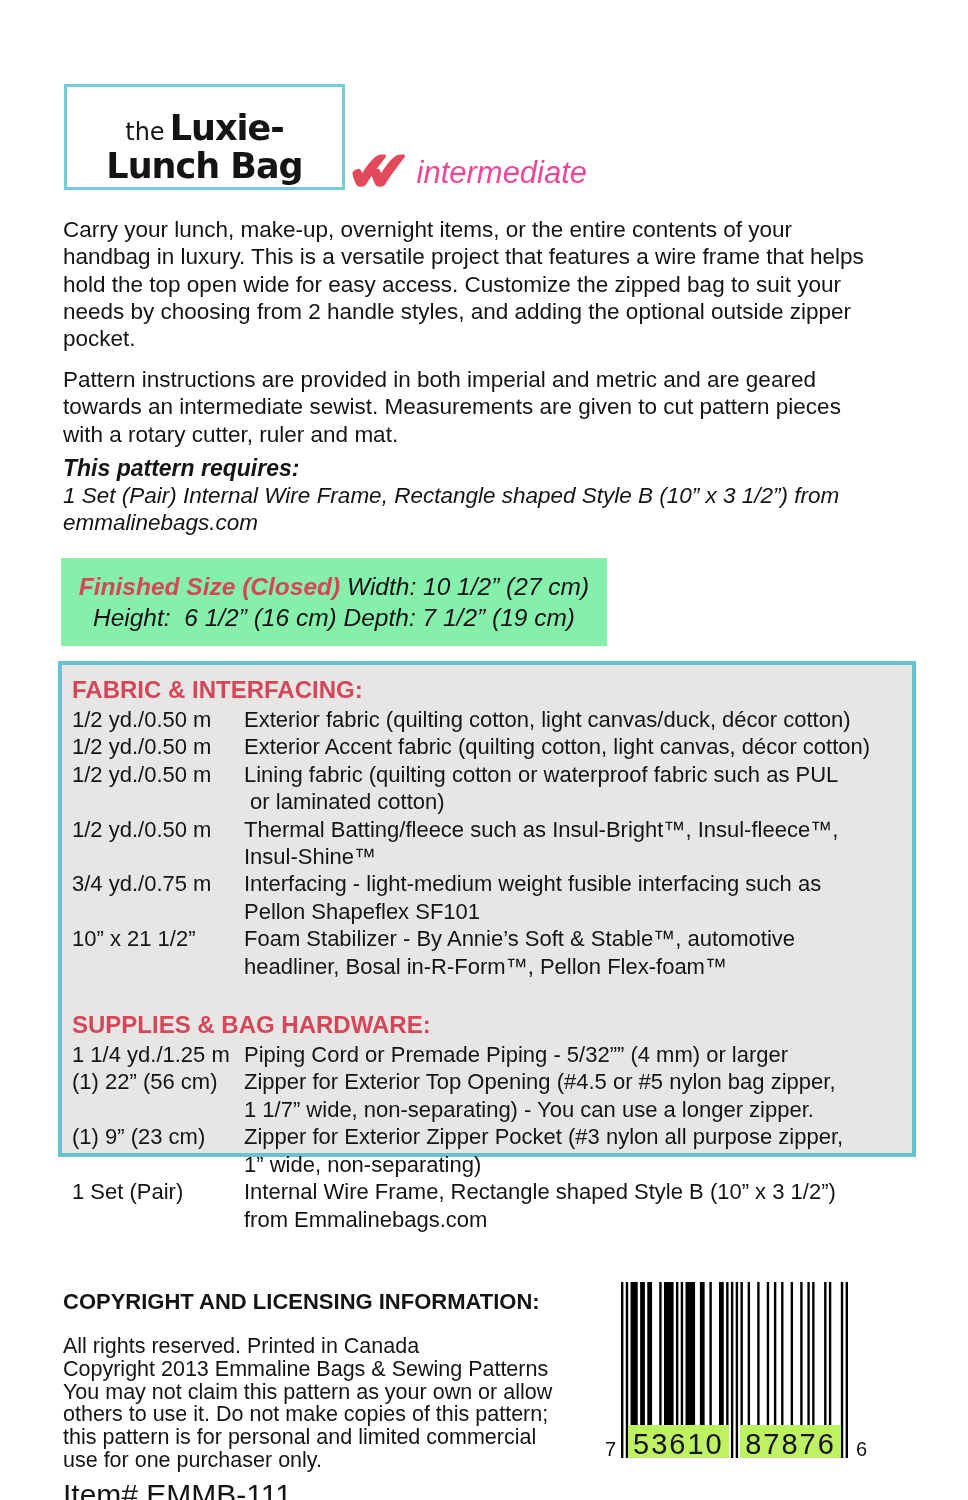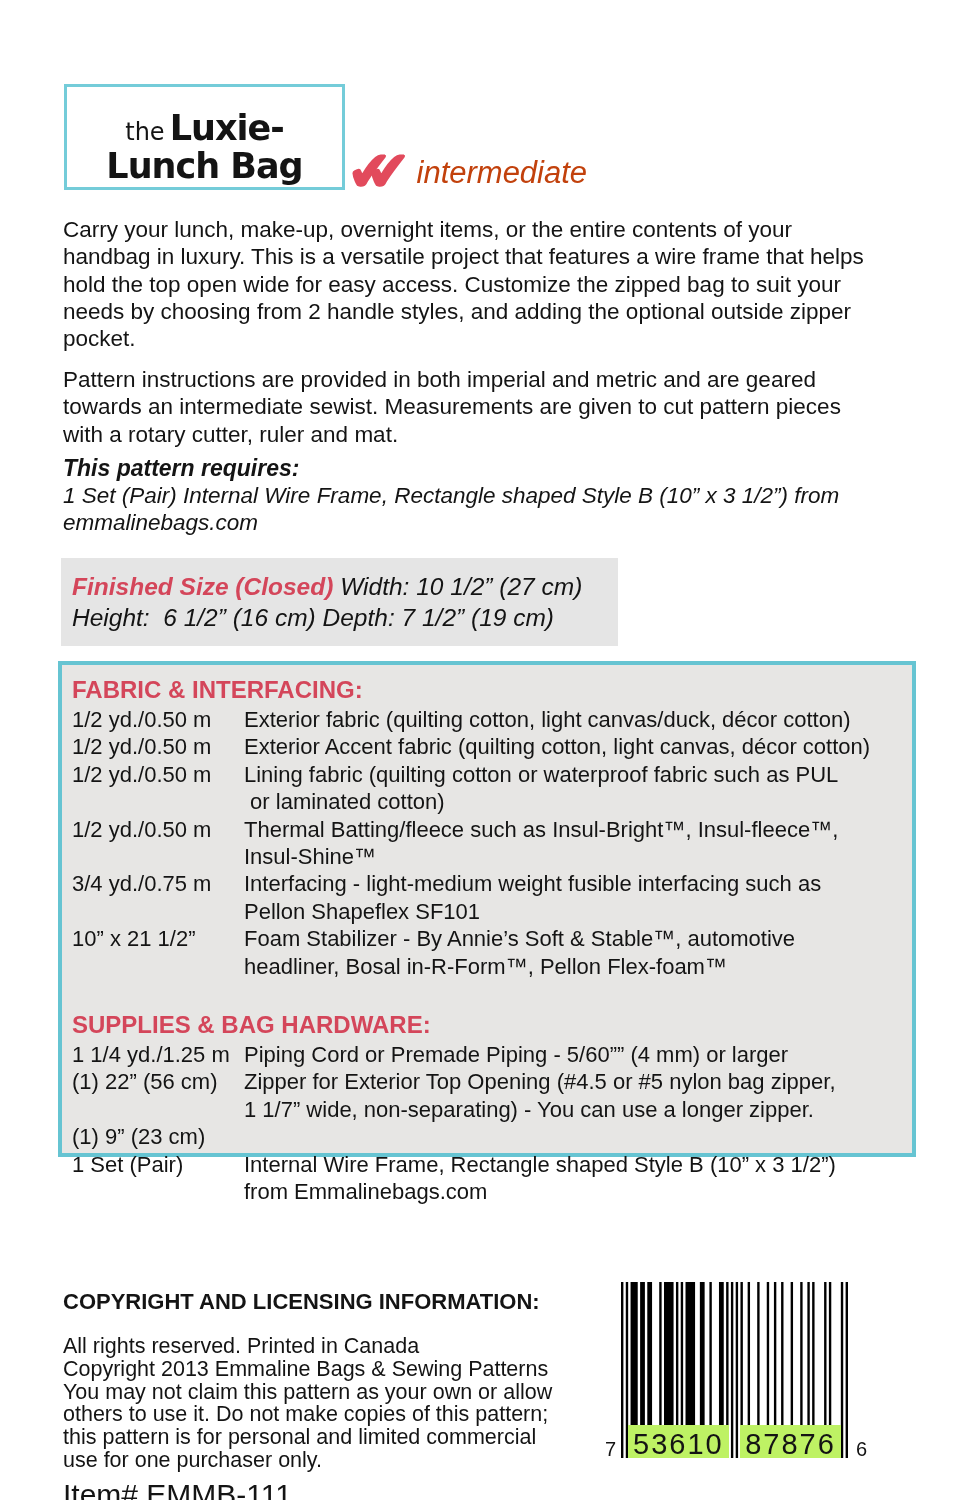--- a/index.html
+++ b/index.html
@@ -14,33 +14,33 @@
     display:flex;align-items:center;justify-content:center;text-align:center;
     font-family:"DejaVu Sans",sans-serif;
   }
   .title-inner{line-height:1.08;margin-top:22px;}
   .title-the{font-size:24px;font-weight:400;}
   .title-main{font-size:35px;font-weight:bold;letter-spacing:-1px;}
   
   .difficulty{position:absolute;left:347px;top:148px;display:flex;align-items:flex-end;}
   .check{color:#e24a5c;font-size:54px;line-height:46px;font-weight:bold;transform:rotate(-3deg);}
   .check.second{margin-left:-26px;}
-  .difficulty-label{font-style:italic;font-size:31px;line-height:42px;margin-left:5px;color:#c2410c;}
+  .difficulty-label{font-style:italic;font-size:31px;line-height:42px;margin-left:5px;color:#ec4899;}
   
   .intro-p{position:absolute;left:63px;width:880px;font-size:22.5px;line-height:27.3px;white-space:pre-line;}
   .p1{top:216px;}
   .p2{top:366px;}
   .requires{position:absolute;left:63px;top:454px;font-style:italic;width:880px;}
   .requires-heading{font-weight:bold;font-size:23px;line-height:28px;}
   .requires-body{font-size:22.5px;line-height:27.3px;white-space:pre-line;}
   
   .finished{
-    position:absolute;left:61px;top:558px;width:546px;height:88px;background:#e5e5e5;
+    position:absolute;left:61px;top:558px;width:546px;height:88px;background:#86efac;
     font-style:italic;font-size:24.5px;line-height:31px;
-    display:flex;flex-direction:column;justify-content:center;padding-left:11px;
+    display:flex;flex-direction:column;justify-content:center;text-align:center;
   }
   .finished .red{color:#d4465a;font-weight:bold;}
   
   .materials{
     position:absolute;left:58px;top:661px;width:858px;height:496px;
     background:#e7e6e4;border:4px solid #66c4d2;box-sizing:border-box;
     padding:9px 10px 0 10px;
   }
   .mat-heading{color:#d4465a;font-weight:bold;font-size:24px;line-height:31px;margin-bottom:1px;}
   .mat-row{display:grid;grid-template-columns:172px 1fr;font-size:22px;line-height:27.4px;}
@@ -133,29 +133,31 @@
     <div class="qty">10” x 21 1/2”</div>
     <div class="desc">Foam Stabilizer - By Annie’s Soft &amp; Stable™, automotive
 headliner, Bosal in-R-Form™, Pellon Flex-foam™</div>
   </div>
 
   <div class="mat-gap"></div>
   <div class="mat-heading">SUPPLIES &amp; BAG HARDWARE:</div>
 
   <div class="mat-row">
     <div class="qty">1 1/4 yd./1.25 m</div>
-    <div class="desc">Piping Cord or Premade Piping - 5/60”” (4 mm) or larger</div>
+    <div class="desc">Piping Cord or Premade Piping - 5/32”” (4 mm) or larger</div>
   </div>
   <div class="mat-row">
     <div class="qty">(1) 22” (56 cm)</div>
     <div class="desc">Zipper for Exterior Top Opening (#4.5 or #5 nylon bag zipper,
 1 1/7” wide, non-separating) - You can use a longer zipper.</div>
   </div>
   <div class="mat-row">
     <div class="qty">(1) 9” (23 cm)</div>
+    <div class="desc">Zipper for Exterior Zipper Pocket (#3 nylon all purpose zipper,
+1” wide, non-separating)</div>
   </div>
   <div class="mat-row">
     <div class="qty">1 Set (Pair)</div>
     <div class="desc">Internal Wire Frame, Rectangle shaped Style B (10” x 3 1/2”)
 from Emmalinebags.com</div>
   </div>
 </div>
 
 <div class="copyright">
   <div class="copy-heading">COPYRIGHT AND LICENSING INFORMATION:</div>

